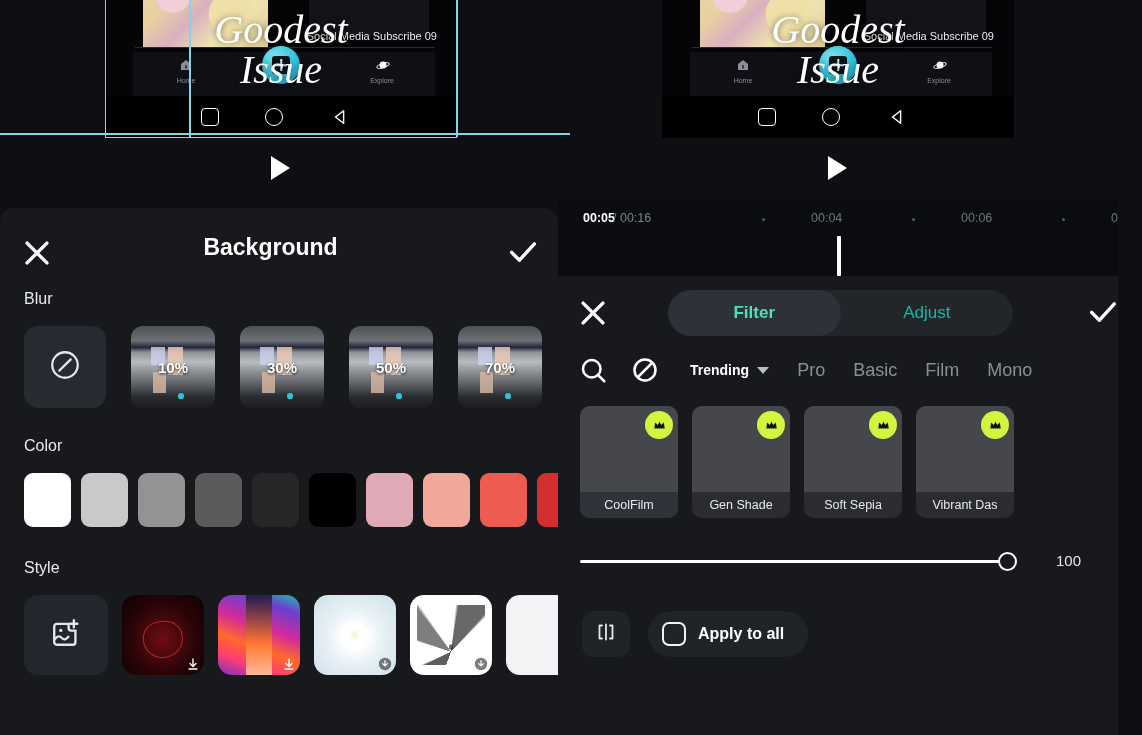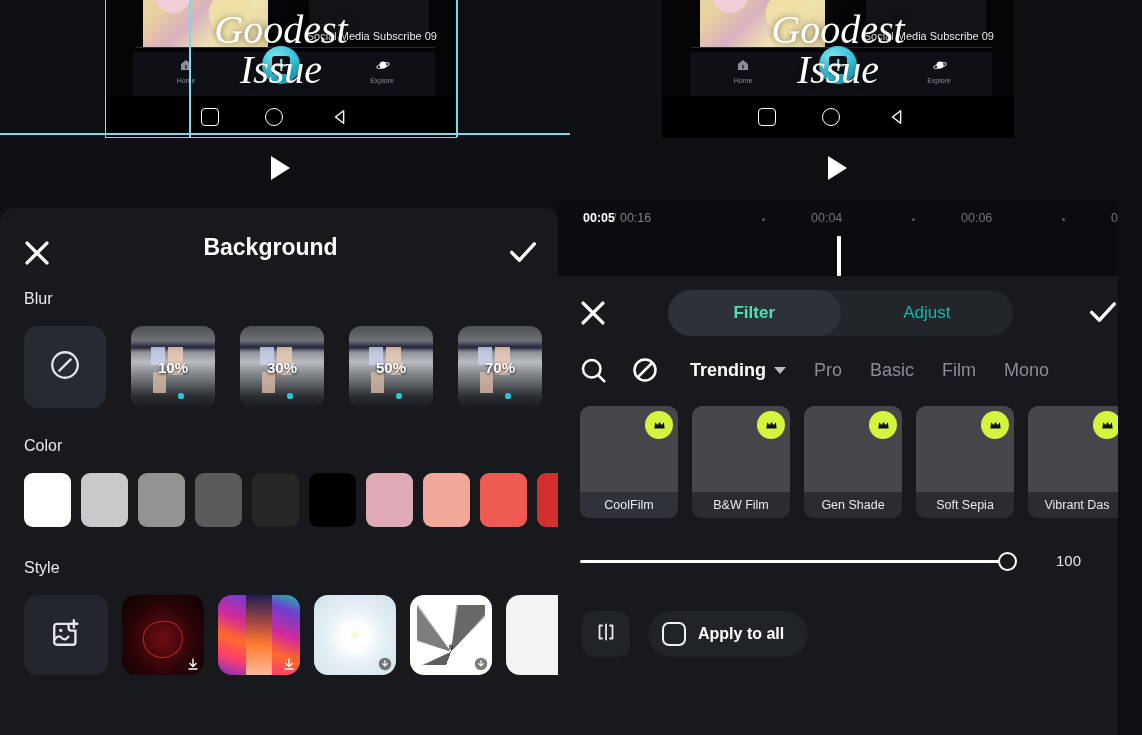--- a/index.html
+++ b/index.html
@@ -150,21 +150,21 @@
   .seg { position: absolute; left: 110px; top: 14px; width: 345px; height: 46px;
          background: #22252a; border-radius: 23px; display: flex; }
   .seg-item { flex: 1; display: flex; align-items: center; justify-content: center;
               font-size: 17px; color: #14b8a6; border-radius: 23px; }
   .seg-item.active { background: #2d3138; color: #4fe0b5; font-weight: bold; }
 
   .cat-row { position: absolute; left: 0; top: 72px; width: 584px; height: 44px; display: flex; align-items: center; }
   .cat-icon { width: 30px; height: 30px; margin-left: 22px; }
   .cat-icon.first { margin-left: 20px; }
   .cat-trending { margin-left: 30px; display: flex; align-items: center; gap: 8px;
-                  color: #fff; font-size: 18px; font-weight: bold; }
+                  color: #fff; font-size: 14px; font-weight: bold; }
   .caret { width: 0; height: 0; border-left: 6px solid transparent; border-right: 6px solid transparent;
            border-top: 7px solid #b9bdc4; }
   .cat-item { margin-left: 28px; color: #8a8e96; font-size: 18px; }
 
   .filters-row { position: absolute; left: 22px; top: 130px; width: 562px; height: 112px;
                  display: flex; gap: 14px; overflow: hidden; }
   .f-card { flex: 0 0 auto; position: relative; width: 98px; height: 112px; border-radius: 10px;
             background: #45474b; overflow: hidden; text-decoration: underline; }
   .f-card.sel { outline: none; }
   .f-crown { position: absolute; right: 5px; top: 5px; width: 28px; height: 28px; border-radius: 50%;
@@ -490,28 +490,20 @@
               </svg>
           </div>
           <div class="f-name">CoolFilm</div>
         </div>
         <div class="f-card">
           <div class="f-crown">
             <svg viewBox="0 0 20 20" width="15" height="15">
                 <path d="M3 14h14l-1.3-8-3.4 3.2L10 5 7.7 9.2 4.3 6z" fill="#141414"></path>
               </svg>
           </div>
-          <div class="f-name">B&amp;W Film</div>
-        </div>
-        <div class="f-card">
-          <div class="f-crown">
-            <svg viewBox="0 0 20 20" width="15" height="15">
-                <path d="M3 14h14l-1.3-8-3.4 3.2L10 5 7.7 9.2 4.3 6z" fill="#141414"></path>
-              </svg>
-          </div>
           <div class="f-name">Gen Shade</div>
         </div>
         <div class="f-card">
           <div class="f-crown">
             <svg viewBox="0 0 20 20" width="15" height="15">
                 <path d="M3 14h14l-1.3-8-3.4 3.2L10 5 7.7 9.2 4.3 6z" fill="#141414"></path>
               </svg>
           </div>
           <div class="f-name">Soft Sepia</div>
         </div>

